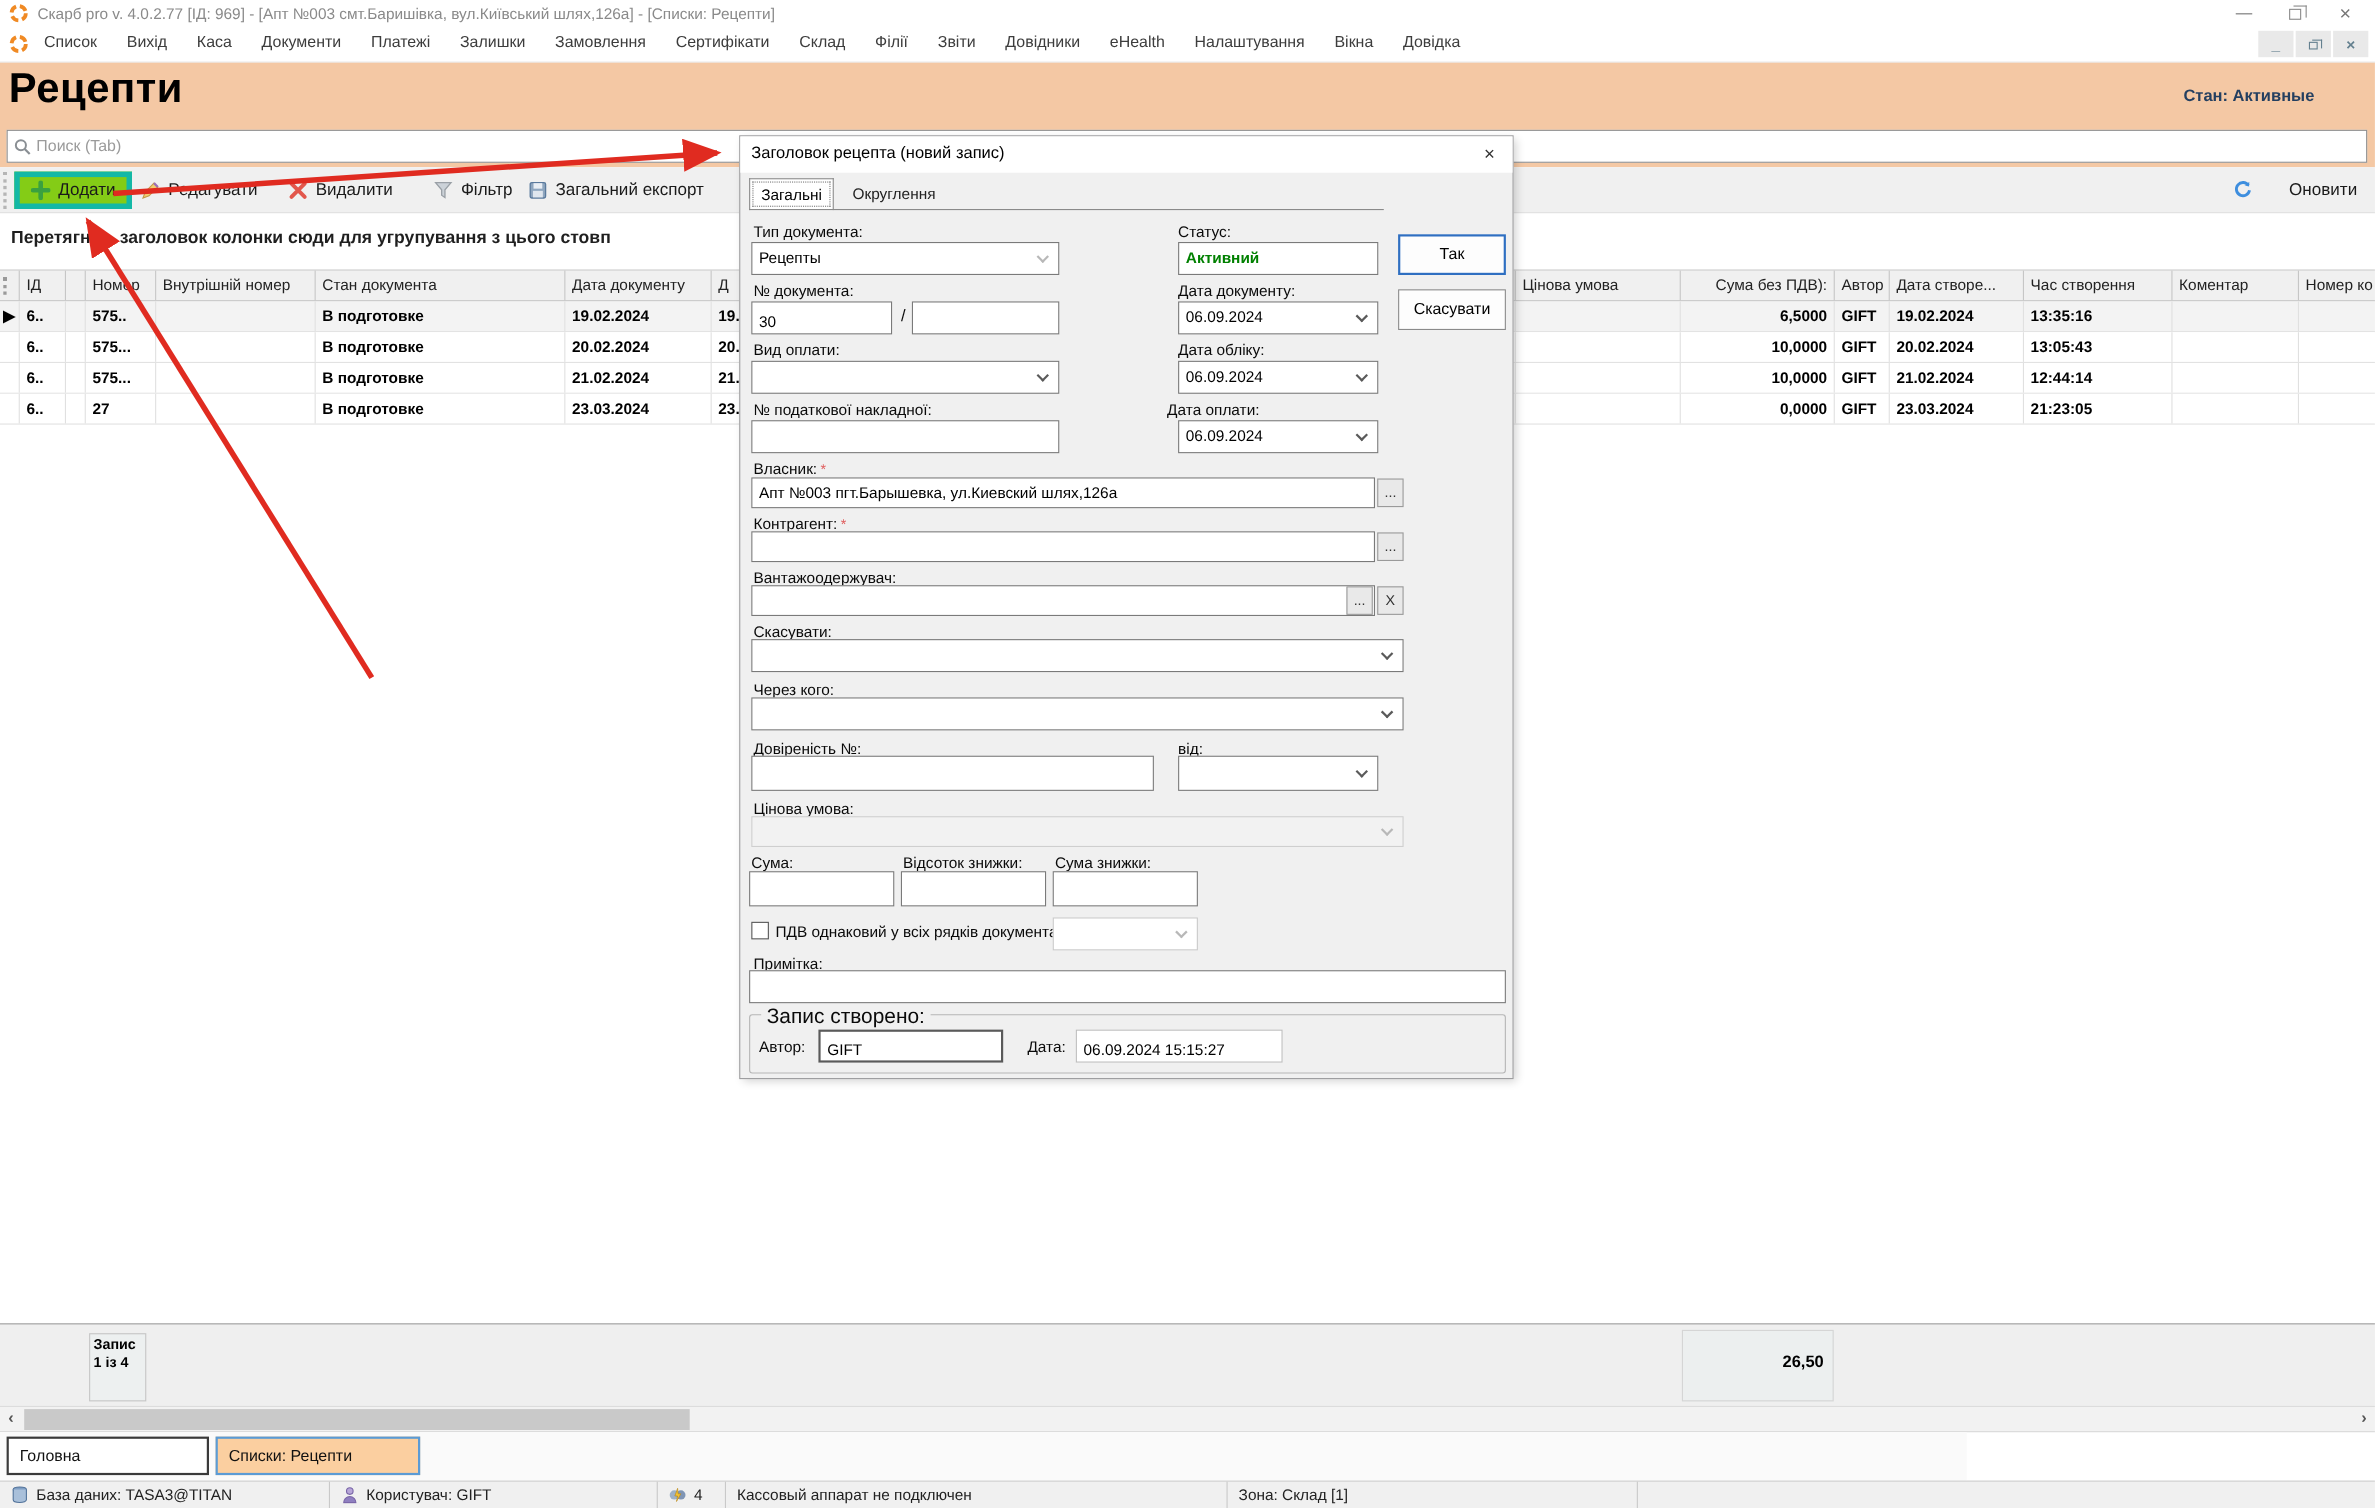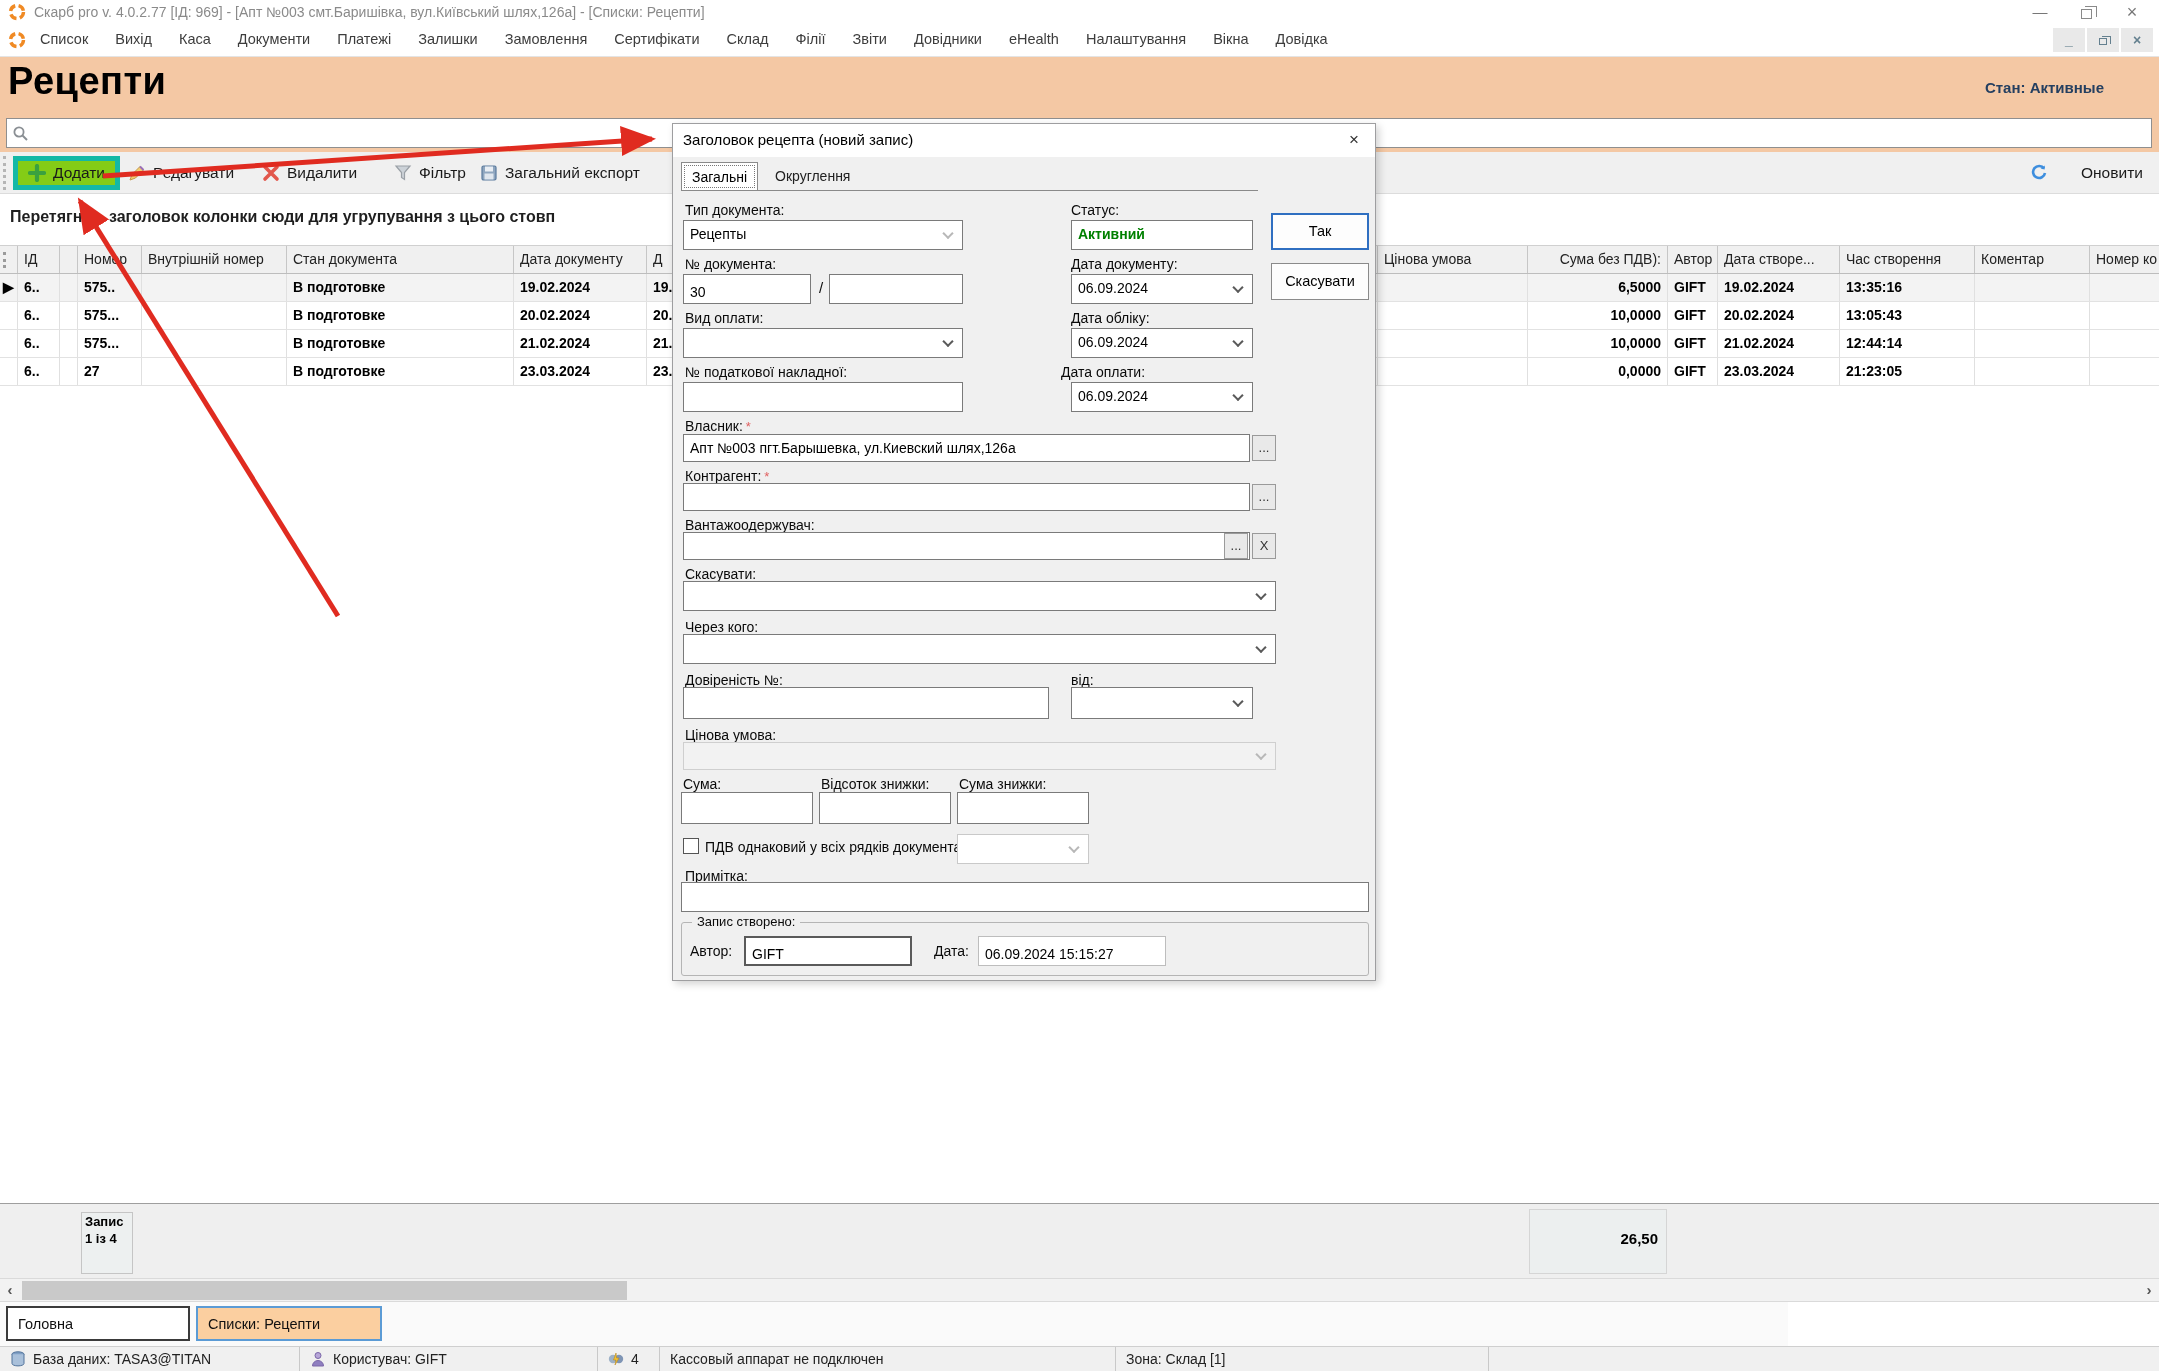--- a/index.html
+++ b/index.html
@@ -135,21 +135,21 @@
   .combo .val { position:absolute; left:6px; top:5px; font-size:14px; color:#000; }
   .chev { position:absolute; right:10px; top:50%; width:8px; height:8px;
           border-right:2px solid #5a5a5a; border-bottom:2px solid #5a5a5a;
           transform:translateY(-70%) rotate(45deg); }
   .chev.lite { border-color:#b8b8b8; }
   .mini-btn { width:24px; height:26px; background:#e9e9e9; border:1px solid #9a9a9a;
               text-align:center; font-size:13px; color:#333; line-height:24px; }
   .green { color:#008000; font-weight:bold; }
   .cb { width:16px; height:16px; background:#fff; border:1px solid #555; }
   .groupbox { border:1px solid #b5b5b5; border-radius:3px; }
-  .groupbox .gl { position:absolute; left:10px; top:-9px; background:#f0f0f0; padding:0 5px; font-size:13px; color:#0a0a0a; }
+  .groupbox .gl { position:absolute; left:10px; top:-9px; background:#f0f0f0; padding:0 5px; font-size:19px; color:#0a0a0a; }
 
   
   .arrows { left:0; top:0; z-index:60; pointer-events:none; }
 </style>
 </head>
 <body>
 
 <div class="app">
 
   <div class="abs titlebar">
@@ -190,20 +190,21 @@
   </div>
 
   <div class="abs peach">
     <div class="abs page-title">Рецепти</div>
     <div class="abs state-label">Стан: Активные</div>
     <div class="abs search-wrap">
       <svg class="abs" style="left:5px;top:6px;width:17px;height:17px;" viewBox="0 0 17 17">
         <circle cx="7" cy="7" r="4.6" fill="none" stroke="#8a8f94" stroke-width="1.8"></circle>
         <line x1="10.5" y1="10.5" x2="15" y2="15" stroke="#8a8f94" stroke-width="2"></line>
       </svg>
+      <input type="text" placeholder="Поиск (Tab)" style="">
     </div>
   </div>
 
   <div class="abs toolbar">
     <div class="abs grip"></div>
     <div class="abs tbtn sel" style="left:13px;">
       <svg class="ticon" viewBox="0 0 18 18">
         <path d="M9 2v14M2 9h14" stroke="#3aa13f" stroke-width="4.2" stroke-linecap="round"></path>
       </svg>
       <span>Додати</span>

